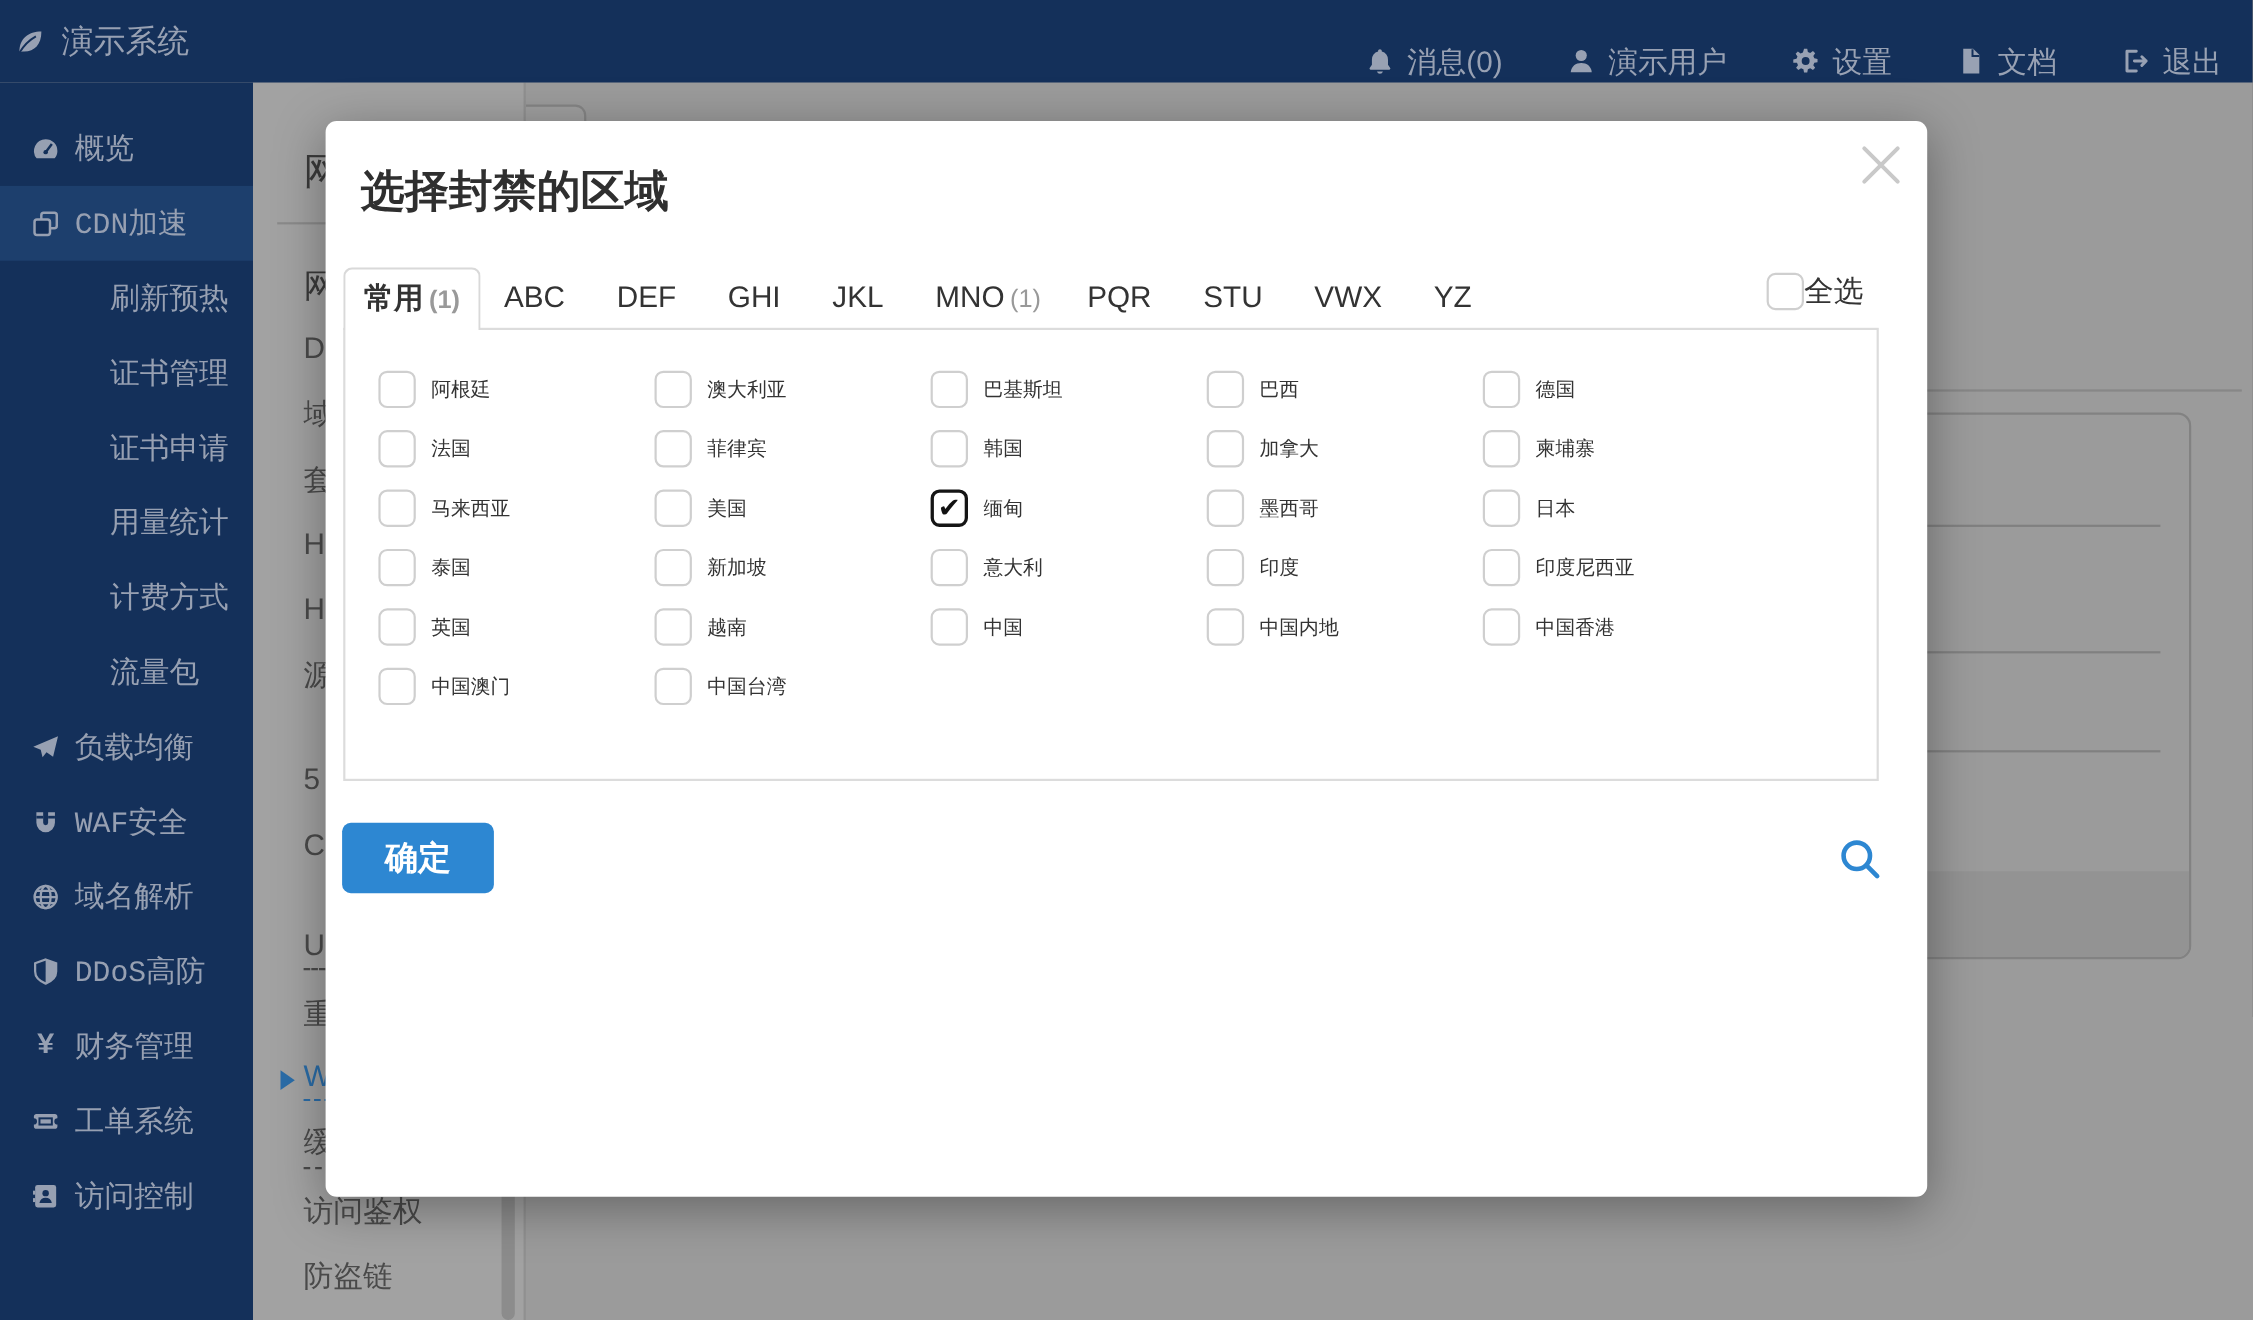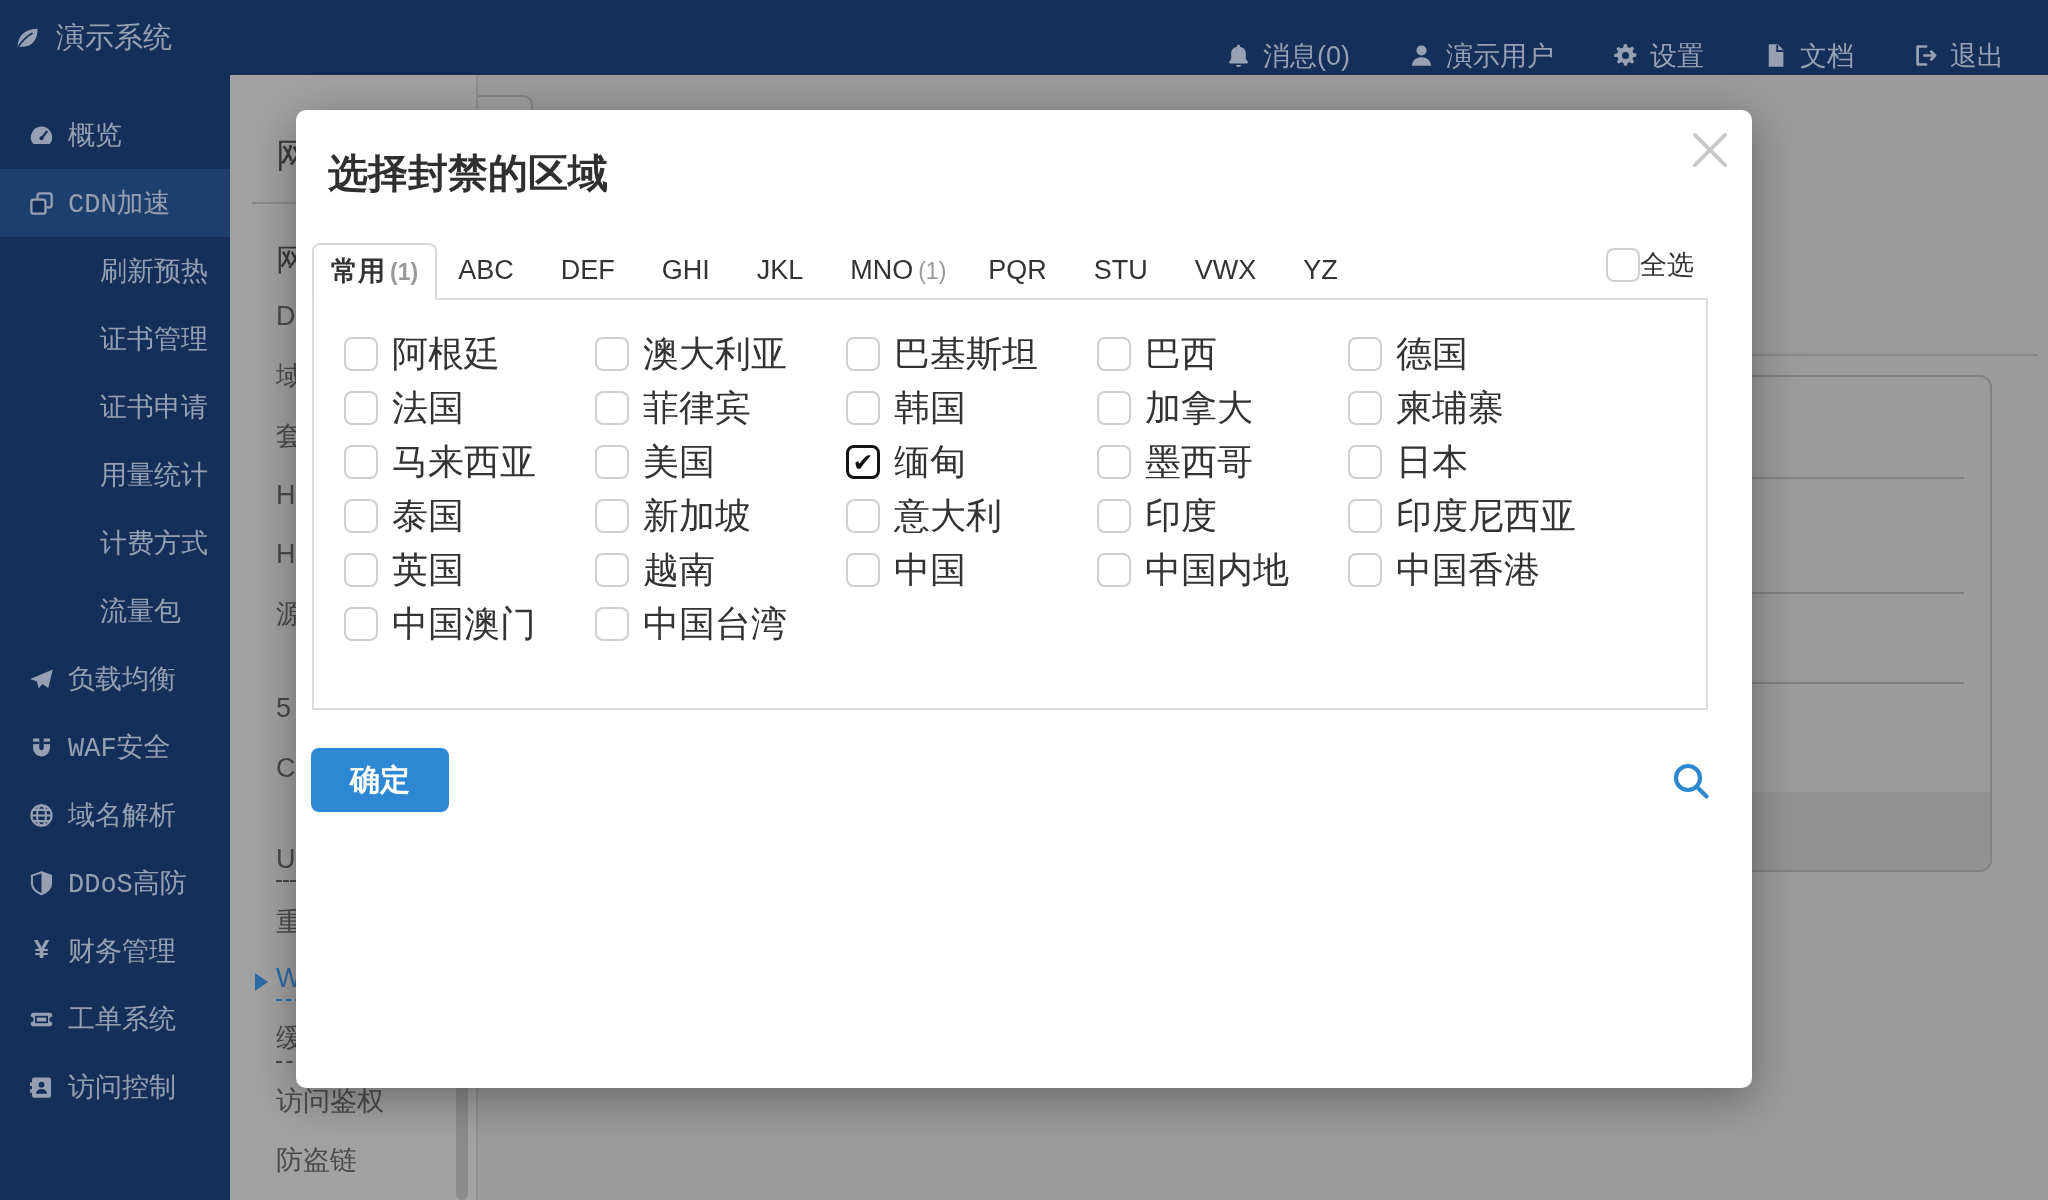--- a/index.html
+++ b/index.html
@@ -7,21 +7,21 @@
   body { font-family:"Liberation Sans","DejaVu Sans",sans-serif; }
   .screen { position:relative; width:2048px; height:1200px; overflow:hidden; background:#9b9b9b; }
 
   
   .topbar { position:absolute; left:0; top:0; width:2048px; height:75px; background:#14305a;
             display:flex; align-items:center; justify-content:space-between; z-index:3; }
   .brand { display:flex; align-items:center; gap:14px; padding-left:12px; color:#98a1b3; }
   .brand .b-icon { width:30px; height:30px; }
   .brand .b-icon svg { width:100%; height:100%; }
   .brand .b-name { font-size:29px; }
-  .top-menu { display:flex; align-items:center; gap:58px; padding-right:44px;margin-top:36px; }
+  .top-menu { display:flex; align-items:center; gap:58px; padding-right:28px;margin-top:36px; }
   .top-item { display:flex; align-items:center; gap:11px; color:#98a1b3; font-size:27px; cursor:pointer; }
   .top-item .t-icon { width:27px; height:27px; display:inline-block; }
   .top-item .t-icon svg { width:100%; height:100%; }
 
   
   .sidebar { position:absolute; left:0; top:75px; width:230px; height:1125px; background:#14305a; z-index:3; padding-top:26px; }
   .side-item { height:68px; display:flex; align-items:center; padding-left:28px; color:#97a0b2; font-size:27px; cursor:pointer;font-family:Liberation Mono, monospace; }
   .side-item.active { background:#1d3f6d; }
   .side-item .s-icon { width:27px; height:27px; margin-right:13px; flex:0 0 27px; }
   .side-item .s-icon svg { width:100%; height:100%; }
@@ -66,21 +66,21 @@
   .select-all { position:absolute; right:58px; top:137px; display:flex; align-items:center; cursor:pointer; }
   .select-all .sa-label { font-size:27px; color:#333; }
 
   .cb { width:34px; height:34px; border:2px solid #cfcfcf; border-radius:8px; background:#fff; flex:0 0 34px;
         display:flex; align-items:center; justify-content:center; }
   .mark { display:none; }
 
   .country-box { position:absolute; left:16px; top:188px; width:1396px; height:412px; border:2px solid #dcdcdc; background:#fff; }
   .country-grid { display:grid; grid-template-columns:repeat(5,251px); grid-auto-rows:54px; padding:27px 0 0 30px; }
   .country-item { display:flex; align-items:center; gap:14px; cursor:pointer; }
-  .country-item .c-label { font-size:36px; color:#333; }
+  .country-item .c-label { font-size:18px; color:#333; }
   .country-item.checked .cb { border:3px solid #151515; }
   .country-item.checked .mark { display:block; font-size:25px; font-weight:bold; color:#111; line-height:28px; }
 
   .confirm-btn { position:absolute; left:15px; top:638px; width:138px; height:64px; background:#2d87d2; border:none; border-radius:8px;
                  color:#fff; font-size:30px; font-weight:bold; font-family:inherit; cursor:pointer; }
   .search-btn { position:absolute; left:1372px; top:648px; width:46px; height:46px; color:#2d87d2; cursor:pointer; }
   .search-btn svg { width:100%; height:100%; }
 </style>
 </head>
 <body>

